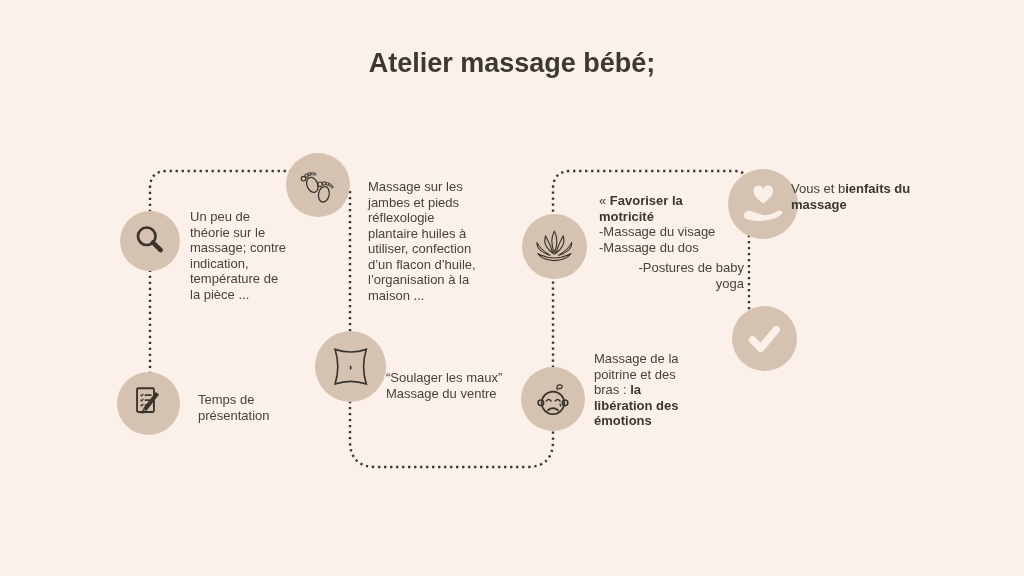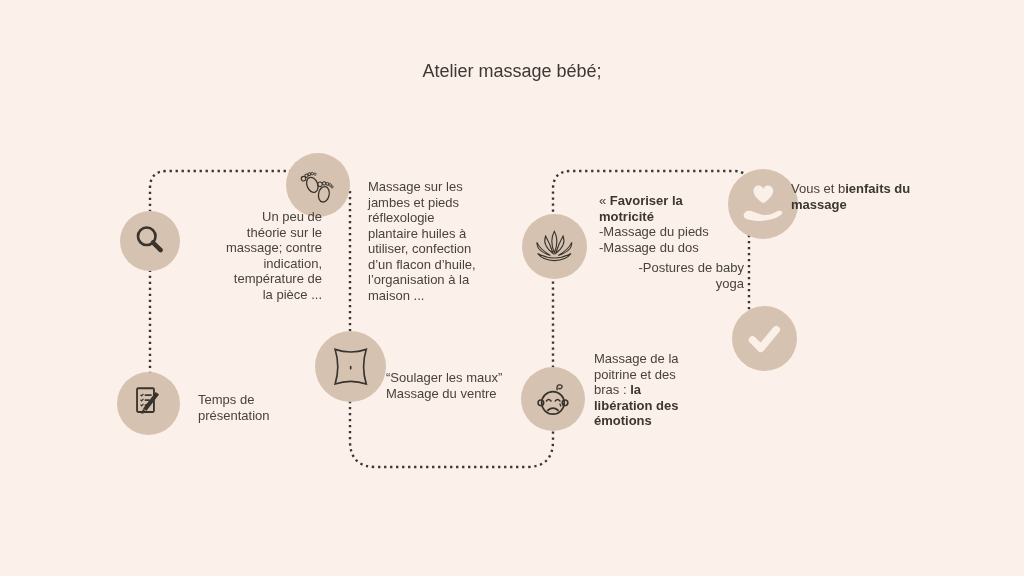--- a/index.html
+++ b/index.html
@@ -3,22 +3,22 @@
 <meta charset="utf-8">
 <style>
   html,body{margin:0;padding:0;background:#fbf1ea;}
   .stage{
     position:relative;width:1024px;height:576px;overflow:hidden;
     background:#fbf1ea;
     font-family:"Liberation Sans", sans-serif;
     color:#46413b;
   }
   .title{
-    position:absolute;left:0;top:56px;width:1024px;text-align:center;
-    font-size:18px;font-weight:normal;color:#3c3834;line-height:31px;
+    position:absolute;left:0;top:48px;width:1024px;text-align:center;
+    font-size:27px;font-weight:bold;color:#3c3834;line-height:31px;
   }
   .paths{position:absolute;left:0;top:0;}
   .paths path{fill:none;stroke:#3b3631;stroke-width:2.4;stroke-dasharray:2.3 3.7;}
   .node{
     position:absolute;background:#d6c2b0;border-radius:50%;
     display:flex;align-items:center;justify-content:center;
   }
   .node svg{width:78%;height:78%;}
   .ic{stroke:#38332d;fill:none;}
   .glyph{fill:#faf0e7;stroke:none;}
@@ -121,21 +121,21 @@
       <path class="glyph" d="M9,45.5 C9,41.5 13,38.5 17.5,40 L29.5,44 C35.5,45.5 41.5,44 46.5,41 C49.5,39.3 53.5,38.8 54.2,41 C55,43.4 50,46.8 43.5,49 C37,51.2 28.5,52 22.5,51.3 C15.5,50.5 9,49.5 9,45.5 Z"></path>
     </svg>
   </div>
 
   <div class="node" style="left:732px;top:306px;width:65px;height:65px;">
     <svg viewBox="0 0 64 64">
       <path d="M17,34 L27.5,44.5 L47,21" fill="none" stroke="#faf0e7" stroke-width="9.5" stroke-linecap="round" stroke-linejoin="round"></path>
     </svg>
   </div>
 
-  <div class="txt" style="left:190px;top:209px;width:132px;text-align:right;"><span>Un peu de
+  <div class="txt" style="left:190px;top:209px;width:132px;"><span>Un peu de
 théorie sur le
 massage; contre
 indication,
 température de
 la pièce ...</span></div>
 
   <div class="txt" style="left:368px;top:179px;width:140px;"><span>Massage sur les
 jambes et  pieds
 réflexologie
 plantaire huiles à
@@ -144,21 +144,21 @@
 l’organisation à la
 maison ...</span></div>
 
   <div class="txt" style="left:198px;top:392px;width:120px;"><span>Temps de
 présentation</span></div>
 
   <div class="txt" style="left:386px;top:370px;width:150px;"><span>“Soulager les maux”
 Massage du ventre</span></div>
 
   <div class="txt" style="left:599px;top:193px;width:145px;"><span>« </span><span class="b">Favoriser la
-motricité</span><span class="block">-Massage du pieds
+motricité</span><span class="block">-Massage du visage
 -Massage du dos</span><span class="block gap">-Postures de baby
 yoga</span></div>
 
   <div class="txt" style="left:594px;top:351px;width:125px;"><span>Massage de la
 poitrine et des
 bras : </span><span class="b">la
 libération des
 émotions</span></div>
 
   <div class="txt" style="left:791px;top:181px;width:155px;"><span>Vous et b</span><span class="b">ienfaits du

